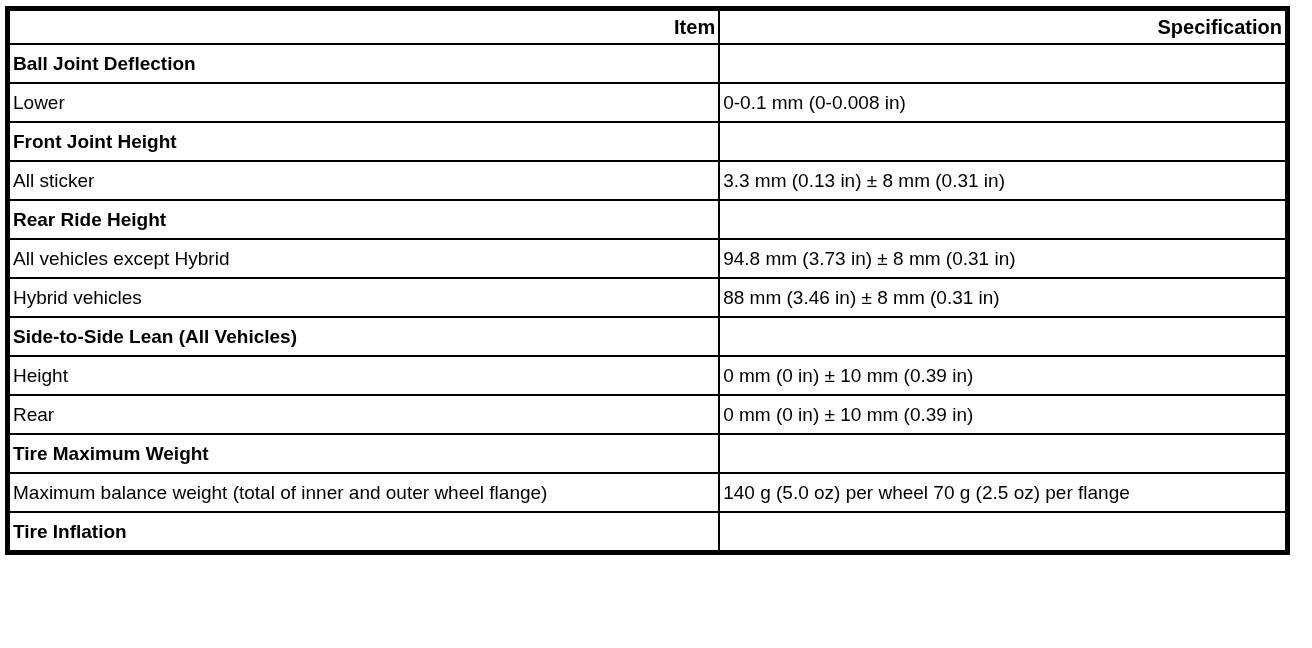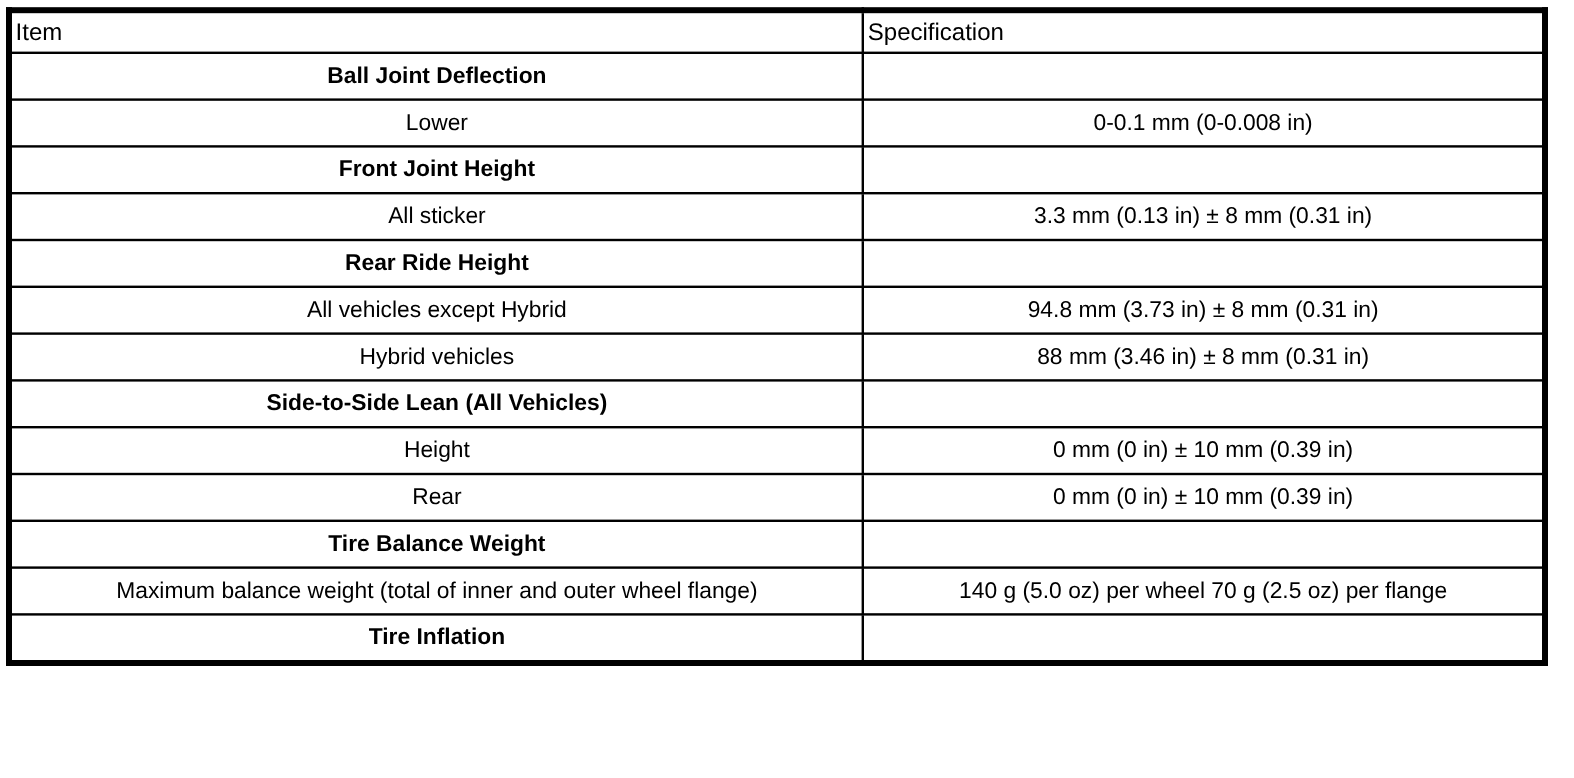--- a/index.html
+++ b/index.html
@@ -26,31 +26,31 @@
     table-layout: fixed;
     border: 5px solid #000000;
     color: #000000;
   }
   table.spec-table col.col-item  { width: 55.6%; }
   table.spec-table col.col-spec  { width: 44.4%; }
   table.spec-table th {
     border: 2px solid #000000;
     height: 32px;
     font-size: 20px;
-    font-weight: normal;
-    text-align: left;
+    font-weight: bold;
+    text-align: right;
     vertical-align: middle;
     padding: 0 3px;
   }
   table.spec-table td {
     border: 2px solid #000000;
     height: 37px;
     font-size: 19px;
     font-weight: normal;
-    text-align: center;
+    text-align: left;
     vertical-align: middle;
     padding: 0 3px;
     white-space: nowrap;
     overflow: hidden;
   }
   table.spec-table tr.section-row td.item-cell {
     font-weight: bold;
   }
 </style>
 </head>
@@ -103,21 +103,21 @@
       </tr>
       <tr>
         <td class="item-cell">Height</td>
         <td class="spec-cell">0 mm (0 in) ± 10 mm (0.39 in)</td>
       </tr>
       <tr>
         <td class="item-cell">Rear</td>
         <td class="spec-cell">0 mm (0 in) ± 10 mm (0.39 in)</td>
       </tr>
       <tr class="section-row">
-        <td class="item-cell">Tire Balance Weight</td>
+        <td class="item-cell">Tire Maximum Weight</td>
         <td class="spec-cell"></td>
       </tr>
       <tr>
         <td class="item-cell">Maximum balance weight (total of inner and outer wheel flange)</td>
         <td class="spec-cell">140 g (5.0 oz) per wheel 70 g (2.5 oz) per flange</td>
       </tr>
       <tr class="section-row">
         <td class="item-cell">Tire Inflation</td>
         <td class="spec-cell"></td>
       </tr>

